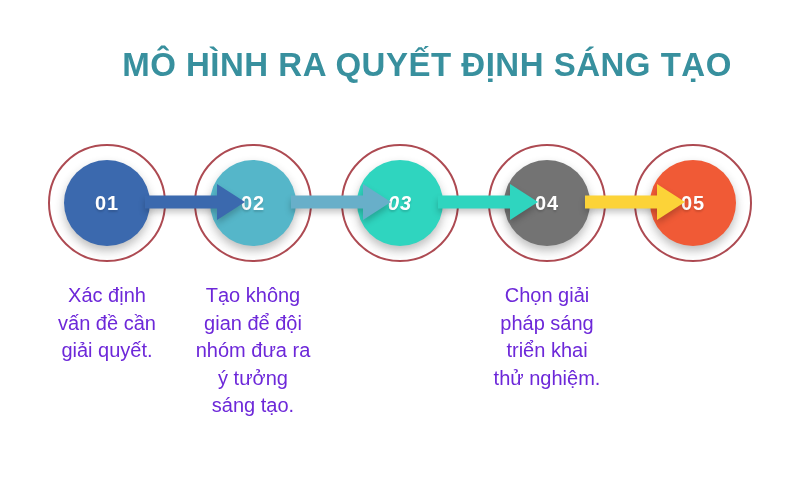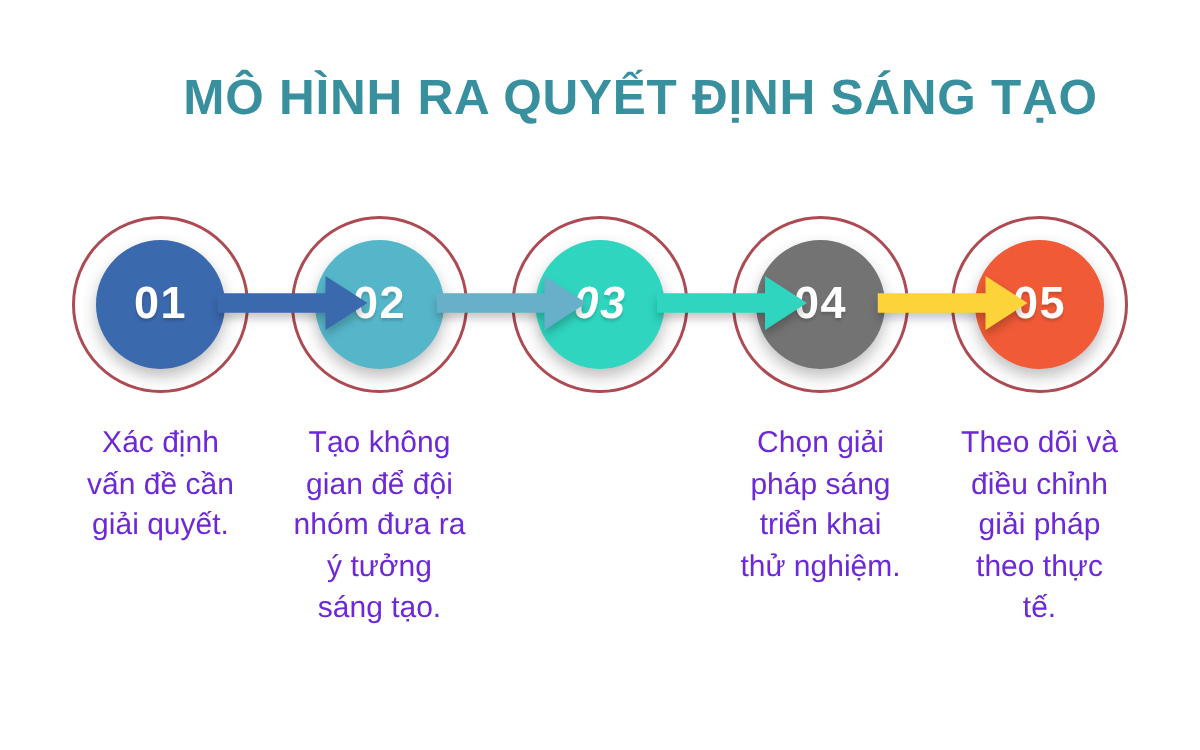--- a/index.html
+++ b/index.html
@@ -43,21 +43,21 @@
     height: 86px;
     border-radius: 50%;
     display: flex;
     align-items: center;
     justify-content: center;
     box-shadow: 0 5px 10px rgba(40,40,40,0.30);
     z-index: 2;
   }
   .circle .num {
     color: #ffffff;
-    font-size: 30px;
+    font-size: 20px;
     font-weight: bold;
     letter-spacing: 1px;
     text-shadow: 0 2px 2px rgba(0,0,0,0.15);
     z-index: 4;
   }
   .arrow {
     position: absolute;
     top: 184px;
     width: 100px;
     height: 36px;
@@ -160,21 +160,14 @@
     <div>nhóm đưa ra</div>
     <div>ý tưởng</div>
     <div>sáng tạo.</div>
   </div>
   <div class="desc s4">
     <div>Chọn giải</div>
     <div>pháp sáng</div>
     <div>triển khai</div>
     <div>thử nghiệm.</div>
   </div>
-  <div class="desc s5">
-    <div>Theo dõi và</div>
-    <div>điều chỉnh</div>
-    <div>giải pháp</div>
-    <div>theo thực</div>
-    <div>tế.</div>
-  </div>
 
 </div>
 
 </body></html>

